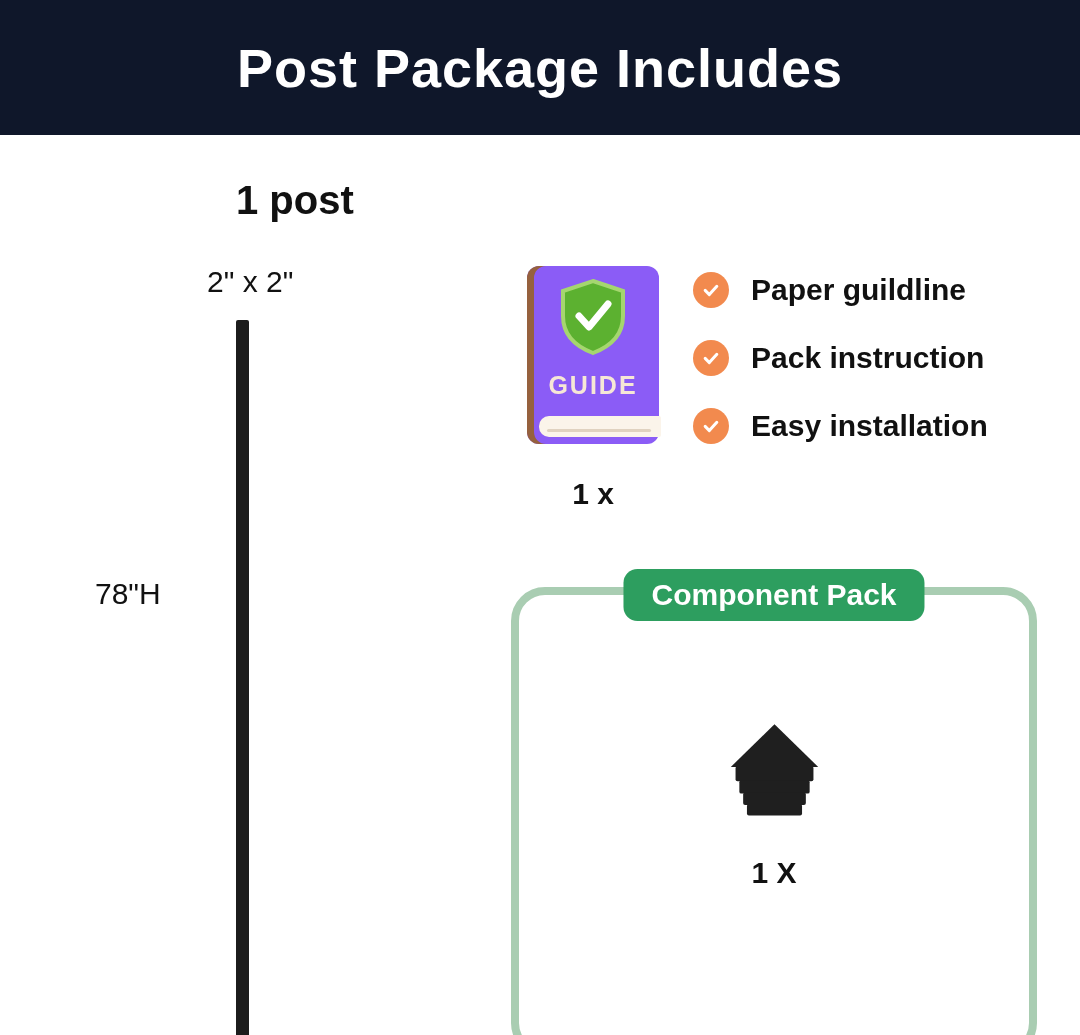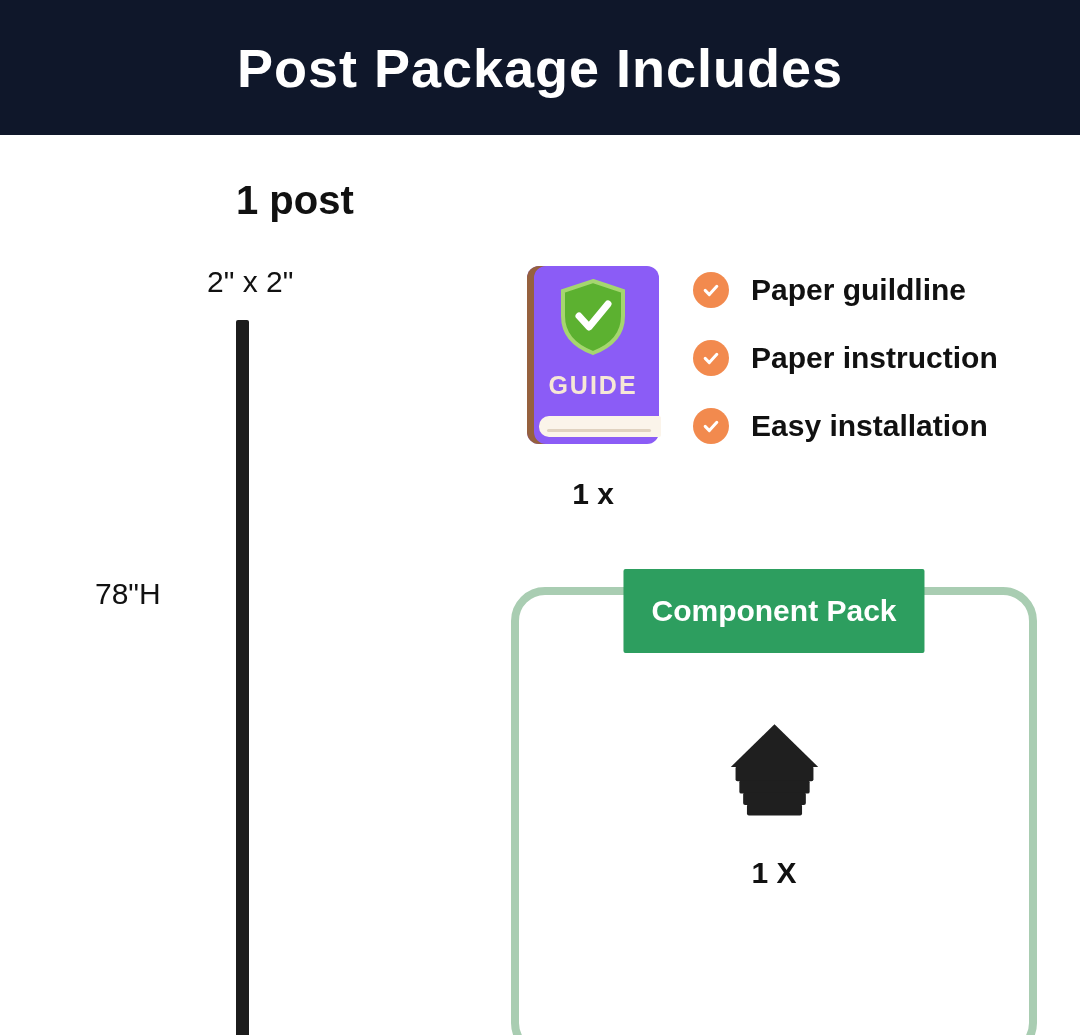--- a/index.html
+++ b/index.html
@@ -148,22 +148,22 @@
     border-radius: 34px;
   }
   .pack-label {
     position: absolute;
     top: -26px; left: 50%;
     transform: translateX(-50%);
     background: #2d9e5f;
     color: #ffffff;
     font-size: 30px;
     font-weight: 700;
-    padding: 25px 28px;
-    border-radius: 2px;
+    padding: 9px 28px;
+    border-radius: 14px;
     white-space: nowrap;
   }
   .cap-wrap {
     margin-top: 128px;
     display: flex;
     justify-content: center;
   }
   .pack-count {
     margin-top: 28px;
     text-align: center;
@@ -203,21 +203,21 @@
         </svg>
       </span>
       <span class="feature-label">Paper guildline</span>
     </div>
     <div class="feature-row">
       <span class="check-circle">
         <svg width="20" height="20" viewBox="0 0 24 24" aria-hidden="true">
           <path d="M5 12.5 L10 17.5 L19 7.5" fill="none" stroke="#ffffff" stroke-width="3.6" stroke-linecap="round" stroke-linejoin="round"></path>
         </svg>
       </span>
-      <span class="feature-label">Paper instruction</span>
+      <span class="feature-label">Pack instruction</span>
     </div>
     <div class="feature-row">
       <span class="check-circle">
         <svg width="20" height="20" viewBox="0 0 24 24" aria-hidden="true">
           <path d="M5 12.5 L10 17.5 L19 7.5" fill="none" stroke="#ffffff" stroke-width="3.6" stroke-linecap="round" stroke-linejoin="round"></path>
         </svg>
       </span>
       <span class="feature-label">Easy installation</span>
     </div>
   </div>

